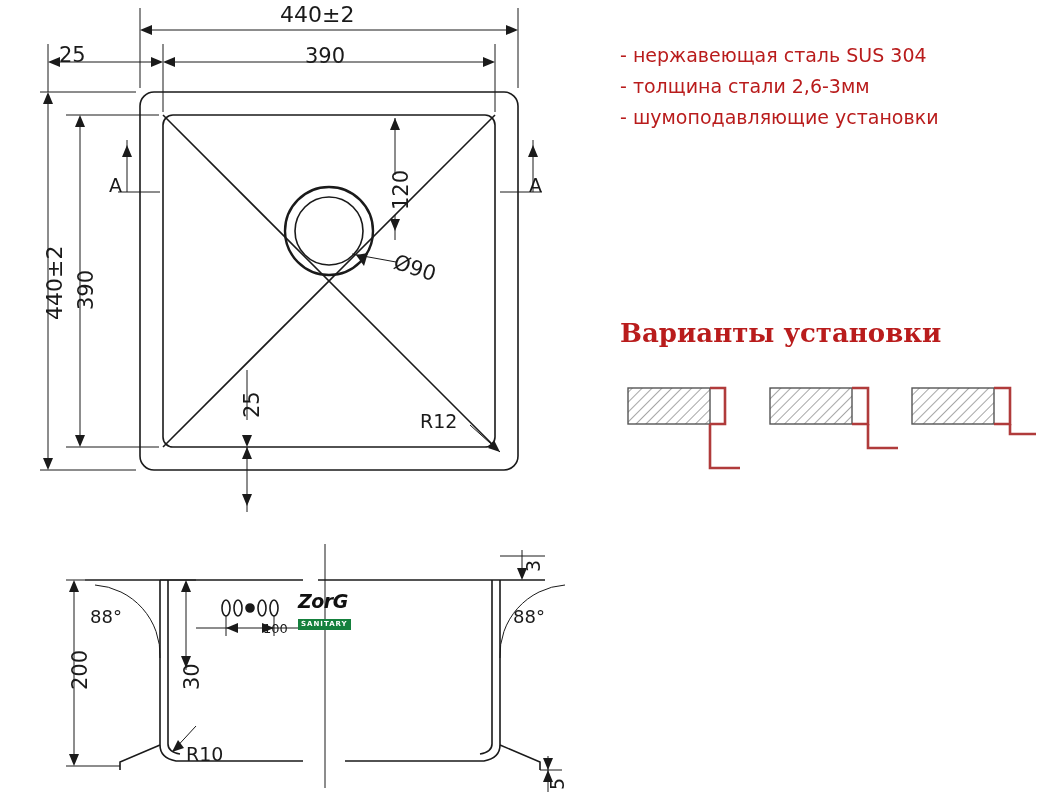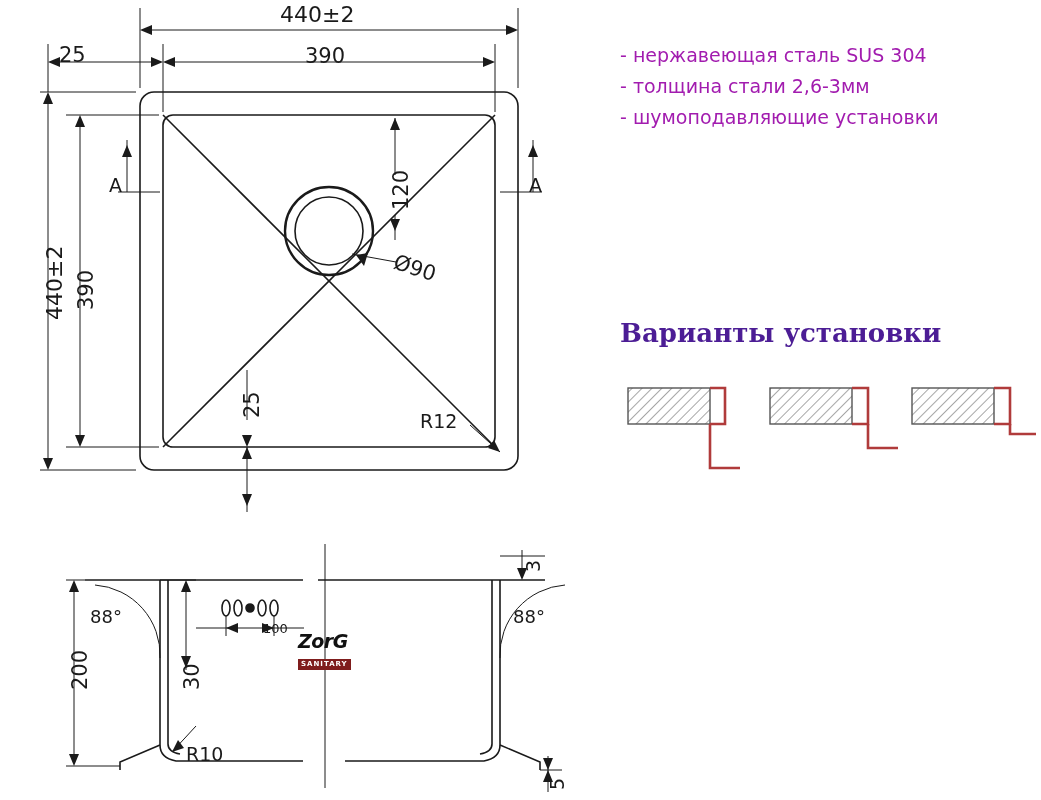--- a/index.html
+++ b/index.html
@@ -17,28 +17,28 @@
     color:#1a1a1a;
     white-space:nowrap;
   }
   .rot90{transform-origin:0 0;transform:rotate(-90deg);}
   .features{
     position:absolute;left:620px;top:40px;width:420px;
   }
   .feature-line{
     font-family:"DejaVu Sans", sans-serif;
     font-size:19px;
-    color:#a21caf;
+    color:#b91c1c;
     line-height:31px;
     white-space:nowrap;
   }
   .var-title{
     position:absolute;left:620px;top:318px;
     font-family:"DejaVu Serif", serif;
-    font-size:26px;font-weight:bold;color:#4c1d95;
+    font-size:26px;font-weight:bold;color:#b91c1c;
     white-space:nowrap;
   }
   .var-row{position:absolute;left:620px;top:370px;width:420px;height:120px;}
   .logo{
     position:absolute;
     font-family:"DejaVu Sans", sans-serif;
     font-weight:bold;
     font-style:italic;
     color:#111;
   }
@@ -259,15 +259,15 @@
 <div class="lbl rot90" style="left:68px;top:690px;font-size:21px;">200</div>
 <div class="lbl rot90" style="left:180px;top:690px;font-size:21px;">30</div>
 <div class="lbl" style="left:263px;top:621px;font-size:13px;">100</div>
 <div class="lbl" style="left:186px;top:703px;font-size:19px;margin-top:40px;">R10</div>
 <div class="lbl" style="left:90px;top:606px;font-size:18px;"><span>88</span>°</div>
 <div class="lbl" style="left:513px;top:606px;font-size:18px;"><span>88</span>°</div>
 <div class="lbl rot90" style="left:522px;top:572px;font-size:19px;">3</div>
 <div class="lbl rot90" style="left:546px;top:790px;font-size:19px;">5</div>
 
 <div class="logo" style="left:298px;top:592px;">
-  <div style="font-size:19px;line-height:19px;letter-spacing:-0.5px;margin-top:40px;">ZorG</div>
-  <div style="font-size:7px;line-height:9px;letter-spacing:1px;color:#333;font-style:normal;background:#7f1d1d;color:#fff;padding:1px 3px;display:inline-block;margin-top:1px;">SANITARY</div>
+  <div style="font-size:19px;line-height:19px;letter-spacing:-0.5px;">ZorG</div>
+  <div style="font-size:7px;line-height:9px;letter-spacing:1px;color:#333;font-style:normal;background:#15803d;color:#fff;padding:1px 3px;display:inline-block;margin-top:1px;">SANITARY</div>
 </div>
 
 </body></html>

